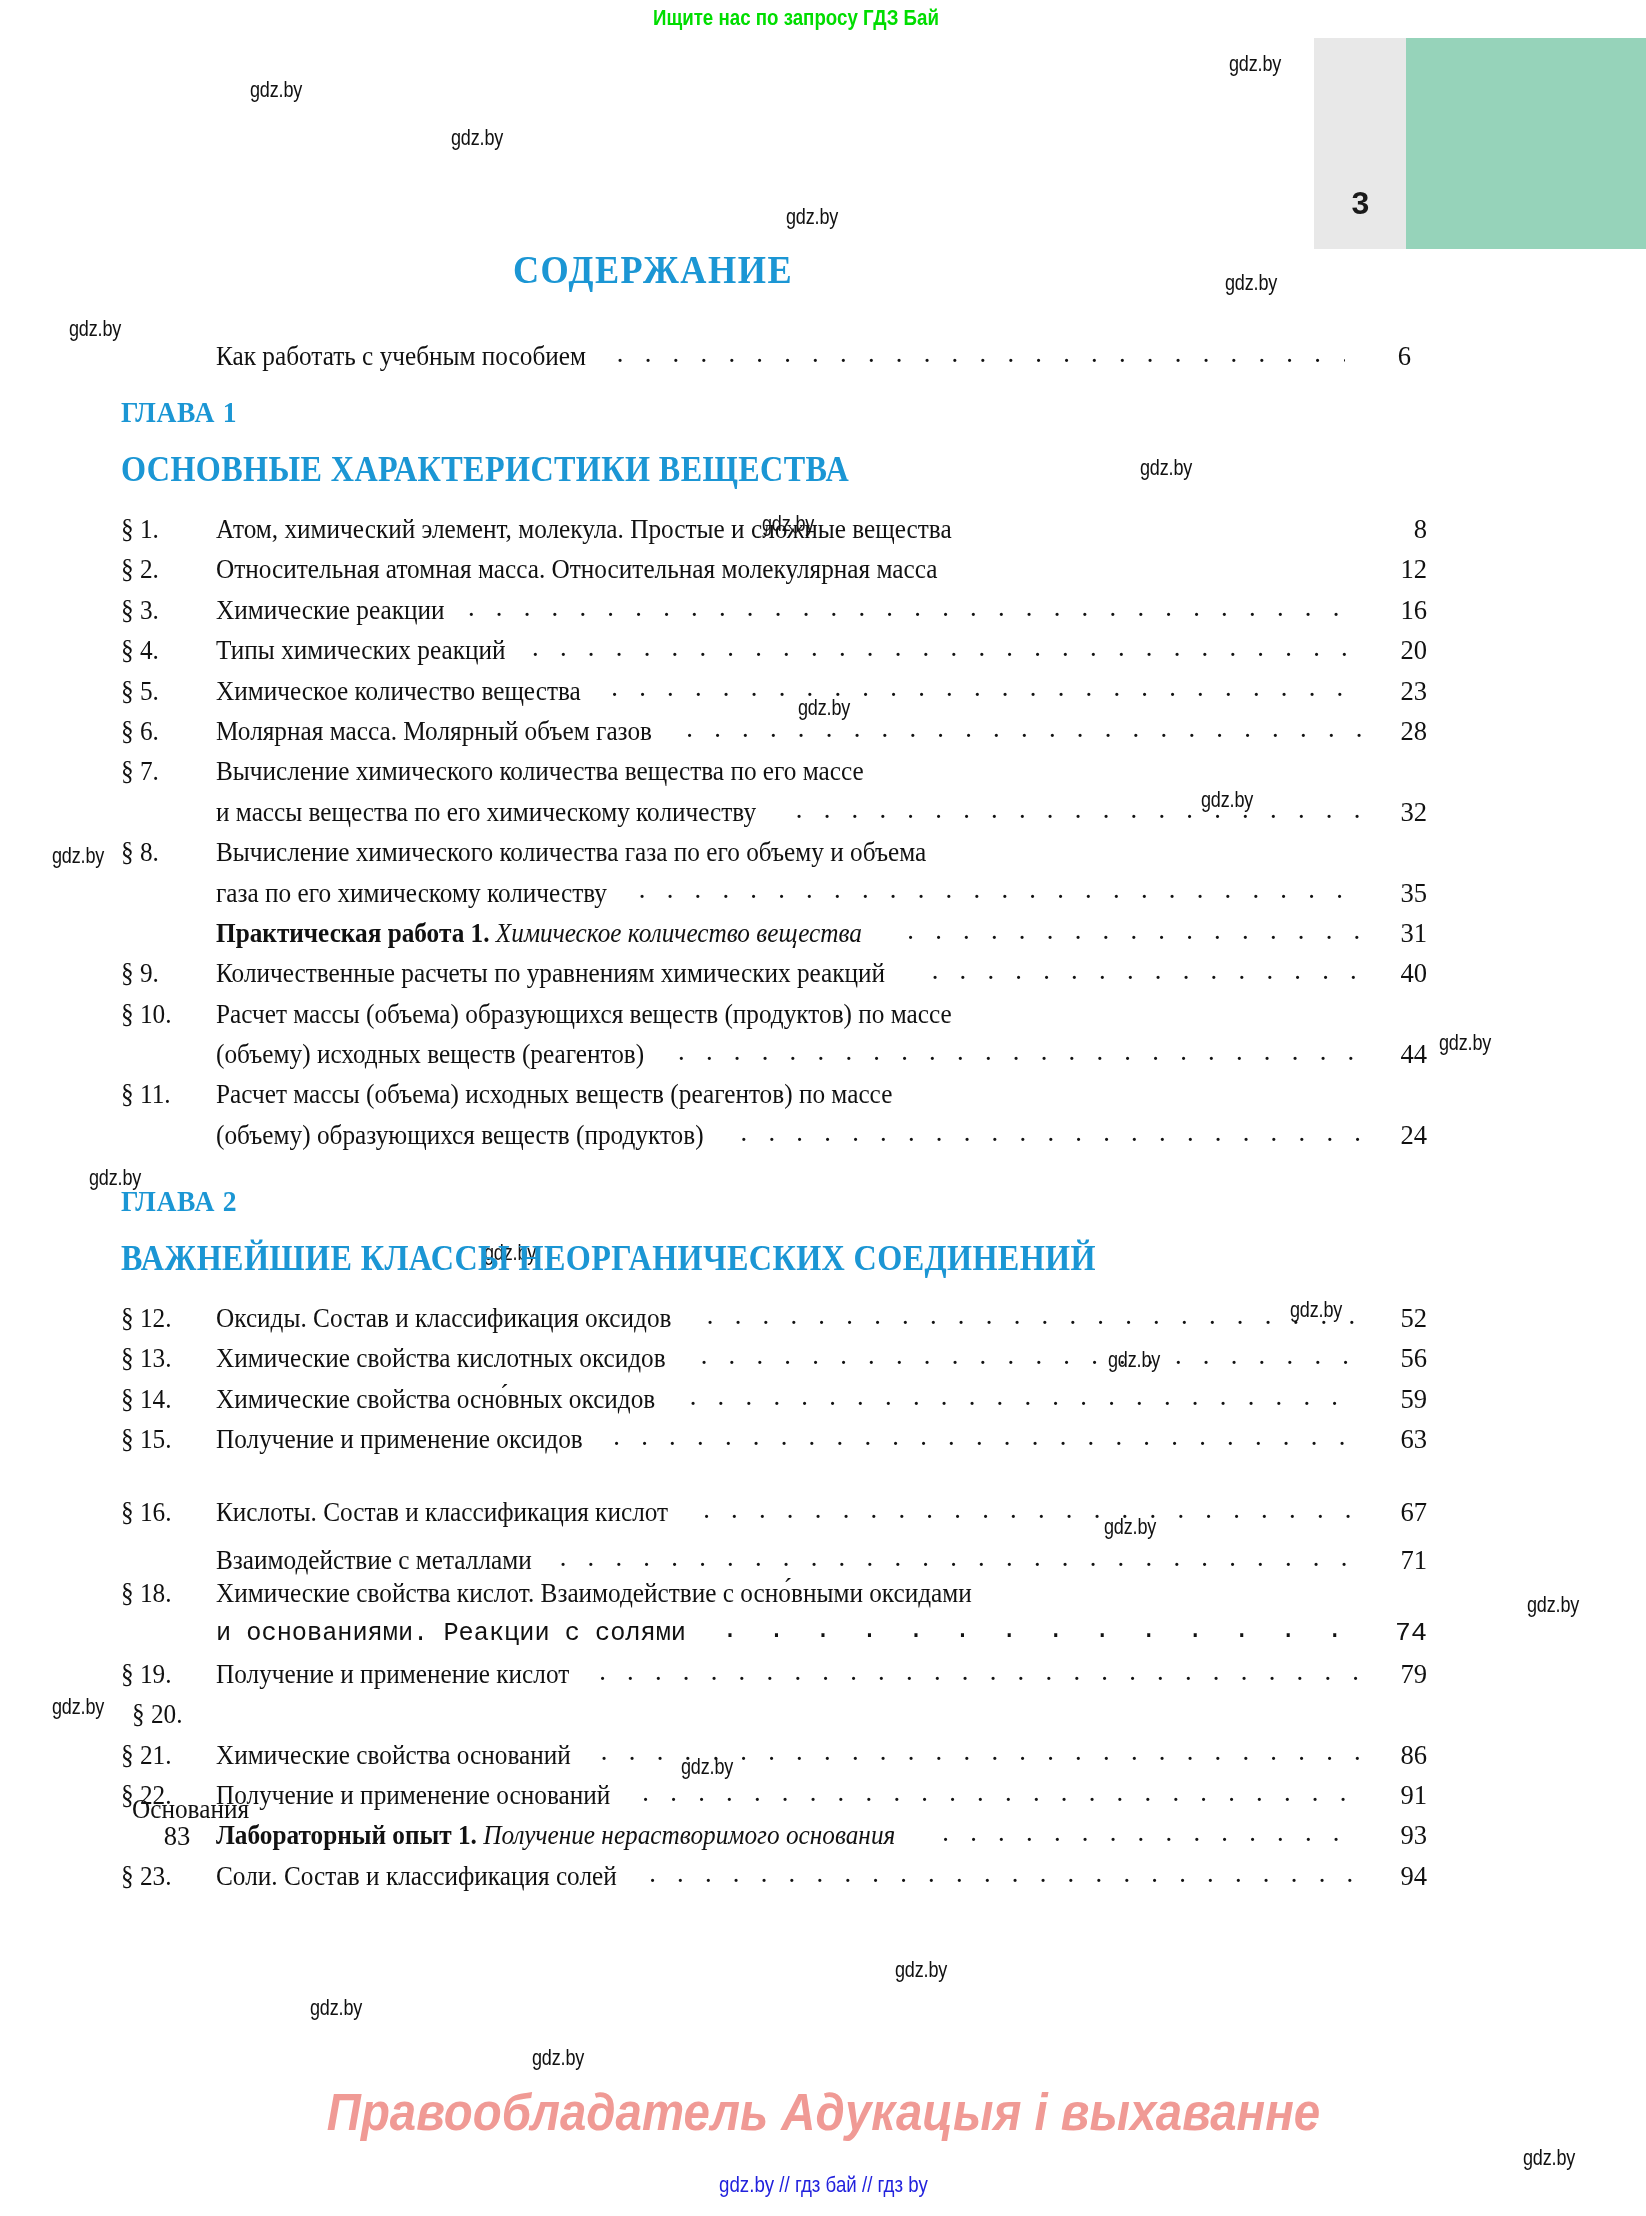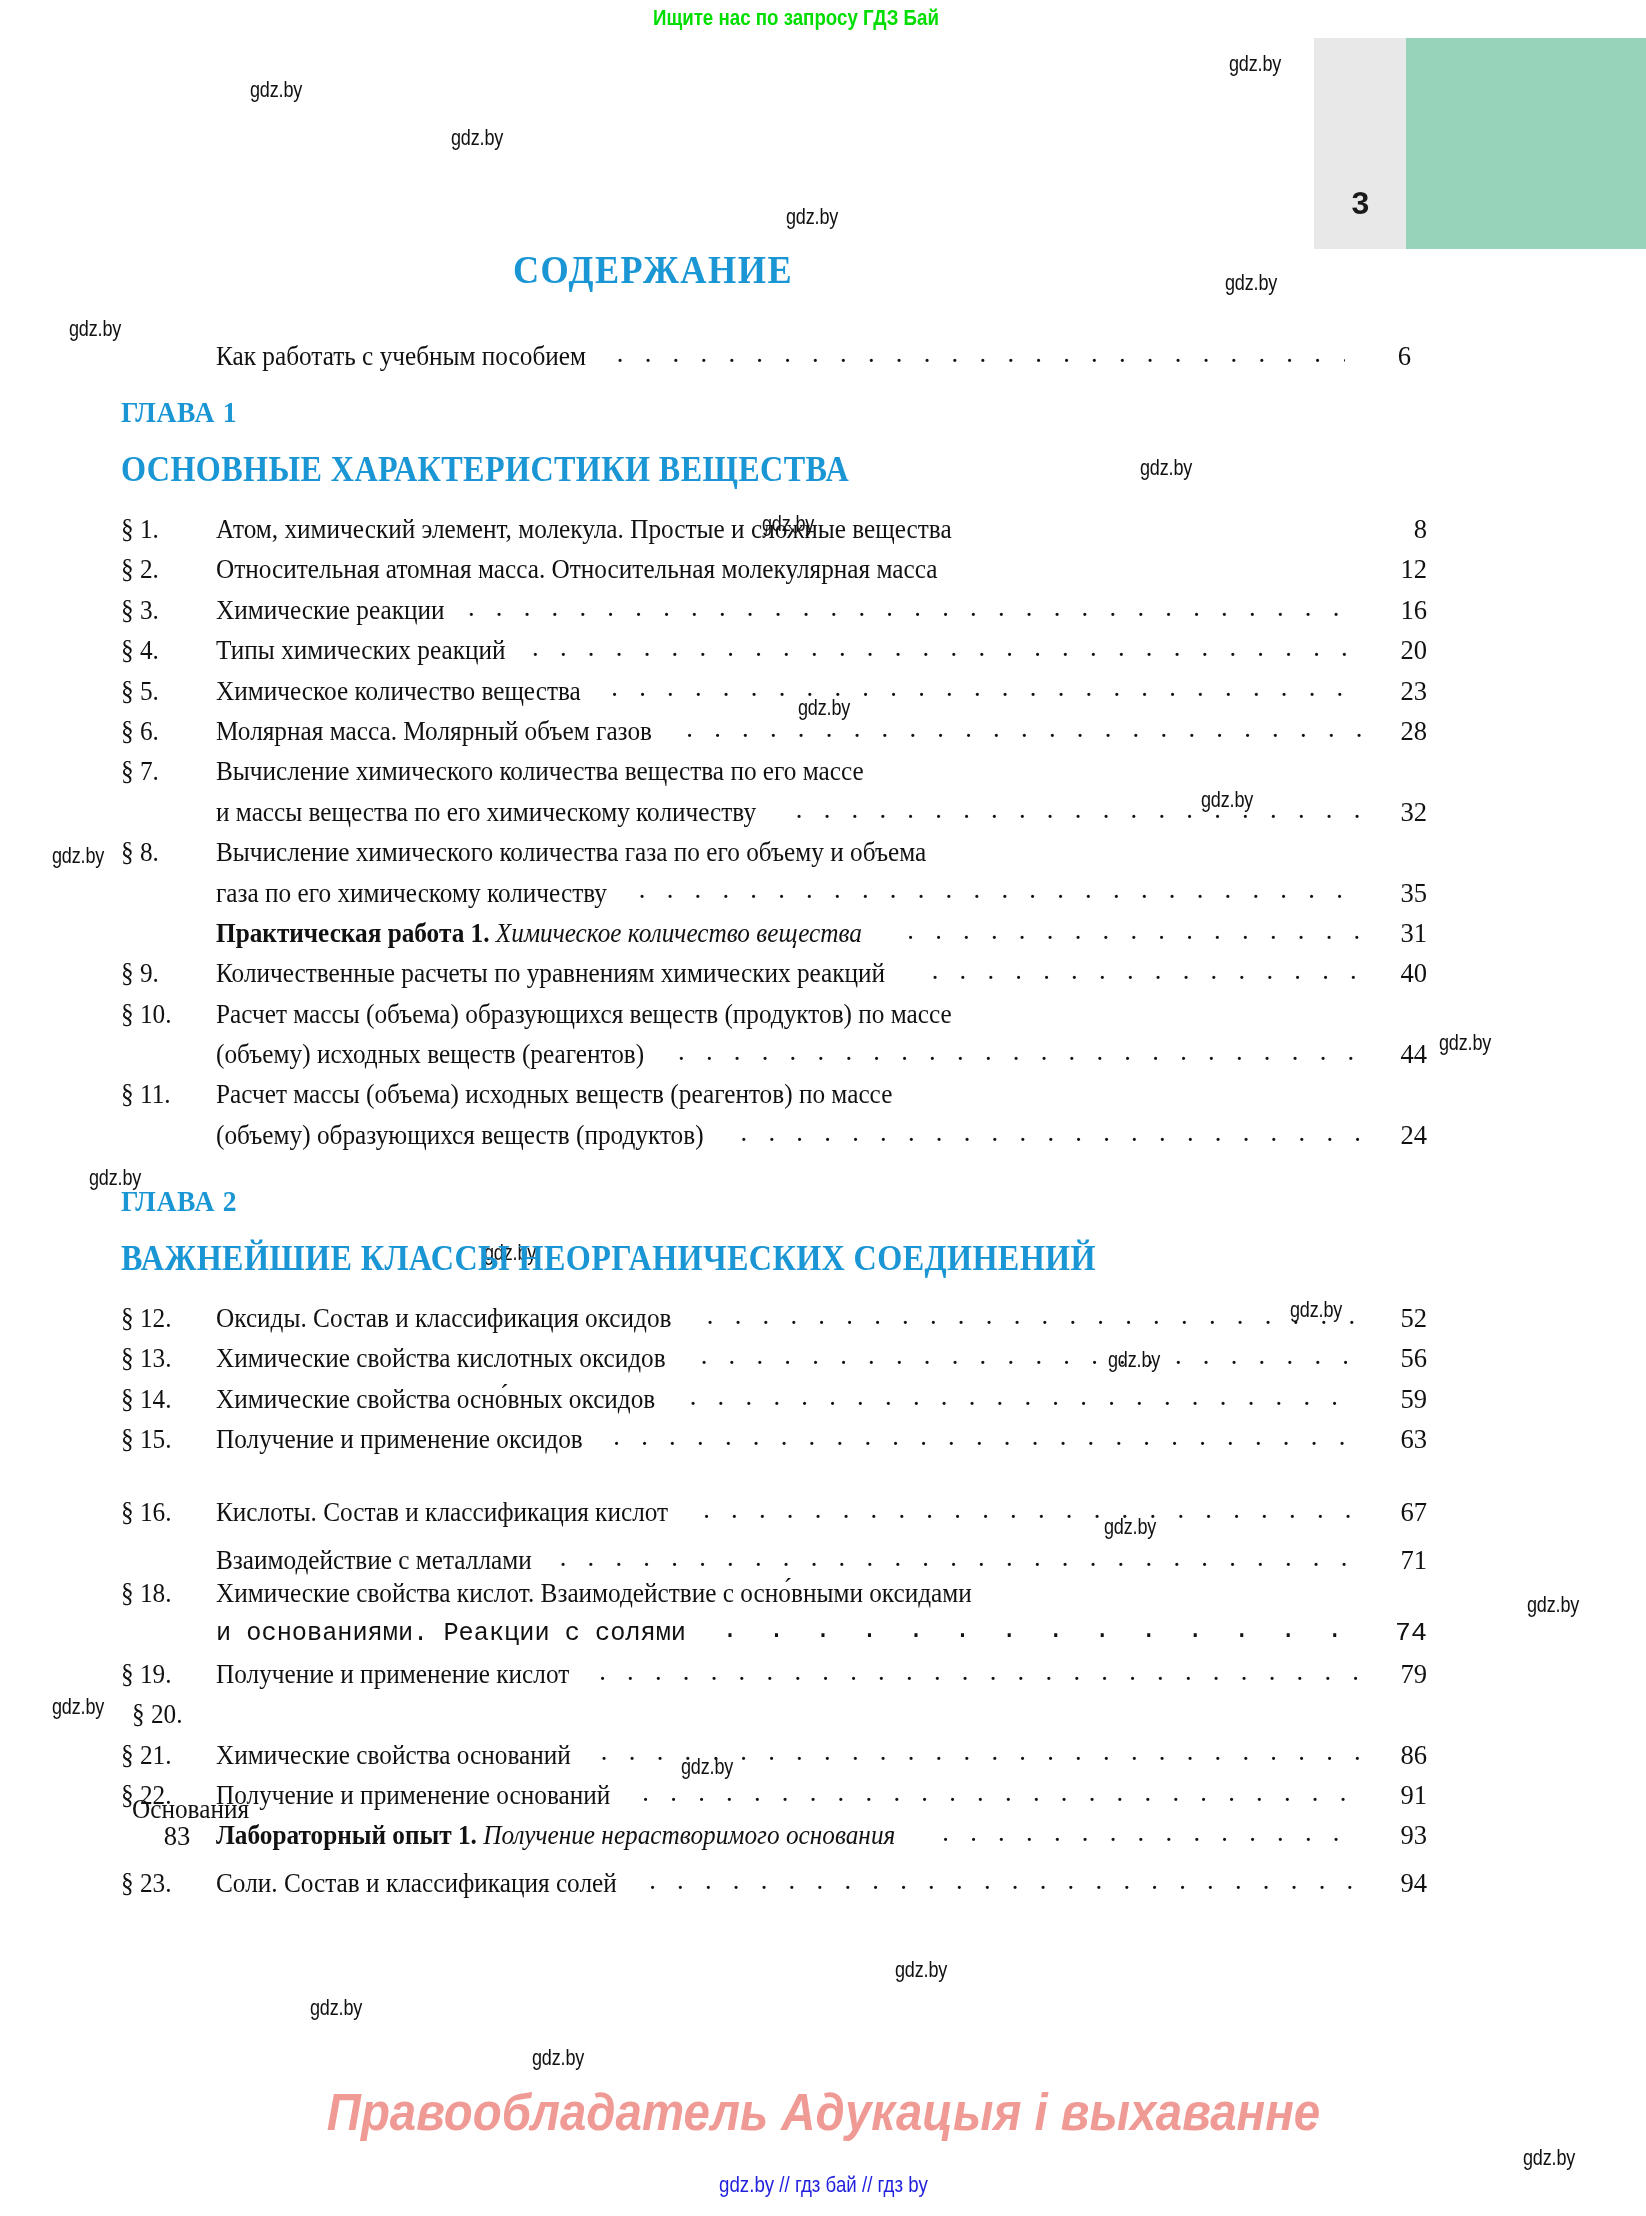--- a/index.html
+++ b/index.html
@@ -419,21 +419,21 @@
           <span class="txt">Получение и применение оснований</span>
           <span class="leader">. . . . . . . . . . . . . . . . . . . . . . . . . . . . . . . . . . . . . . . . . . . . . . . . . . . . . . . . . . . . . . . . . . . . . . . . . . . . . . . . . . . . . . . . . . </span>
           <span class="pg">91</span>
         </div>
         <div class="row cont" style="height: 34px;">
           <span class="num">§</span>
           <span class="txt"><span class="bold-lead">Лабораторный опыт 1. </span><span class="ital">Получение нерастворимого основания</span></span>
           <span class="leader">. . . . . . . . . . . . . . . . . . . . . . . . . . . . . . . . . . . . . . . . . . . . . . . . . . . . . . . . . . . . . . . . . . . . . . . . . . . . . . . . . . . . . . . . . . </span>
           <span class="pg">93</span>
         </div>
-        <div class="row" style="height: 34px; align-items: flex-end;">
+        <div class="row" style="height: 34px;">
           <span class="num">§ 23.</span>
           <span class="txt">Соли. Состав и классификация солей</span>
           <span class="leader">. . . . . . . . . . . . . . . . . . . . . . . . . . . . . . . . . . . . . . . . . . . . . . . . . . . . . . . . . . . . . . . . . . . . . . . . . . . . . . . . . . . . . . . . . . </span>
           <span class="pg">94</span>
         </div>
       </div>
     </div>
 
   <div class="owner">Правообладатель Адукацыя і выхаванне</div>
   <div class="footer-links">gdz.by  //  гдз бай  //  гдз by</div>

